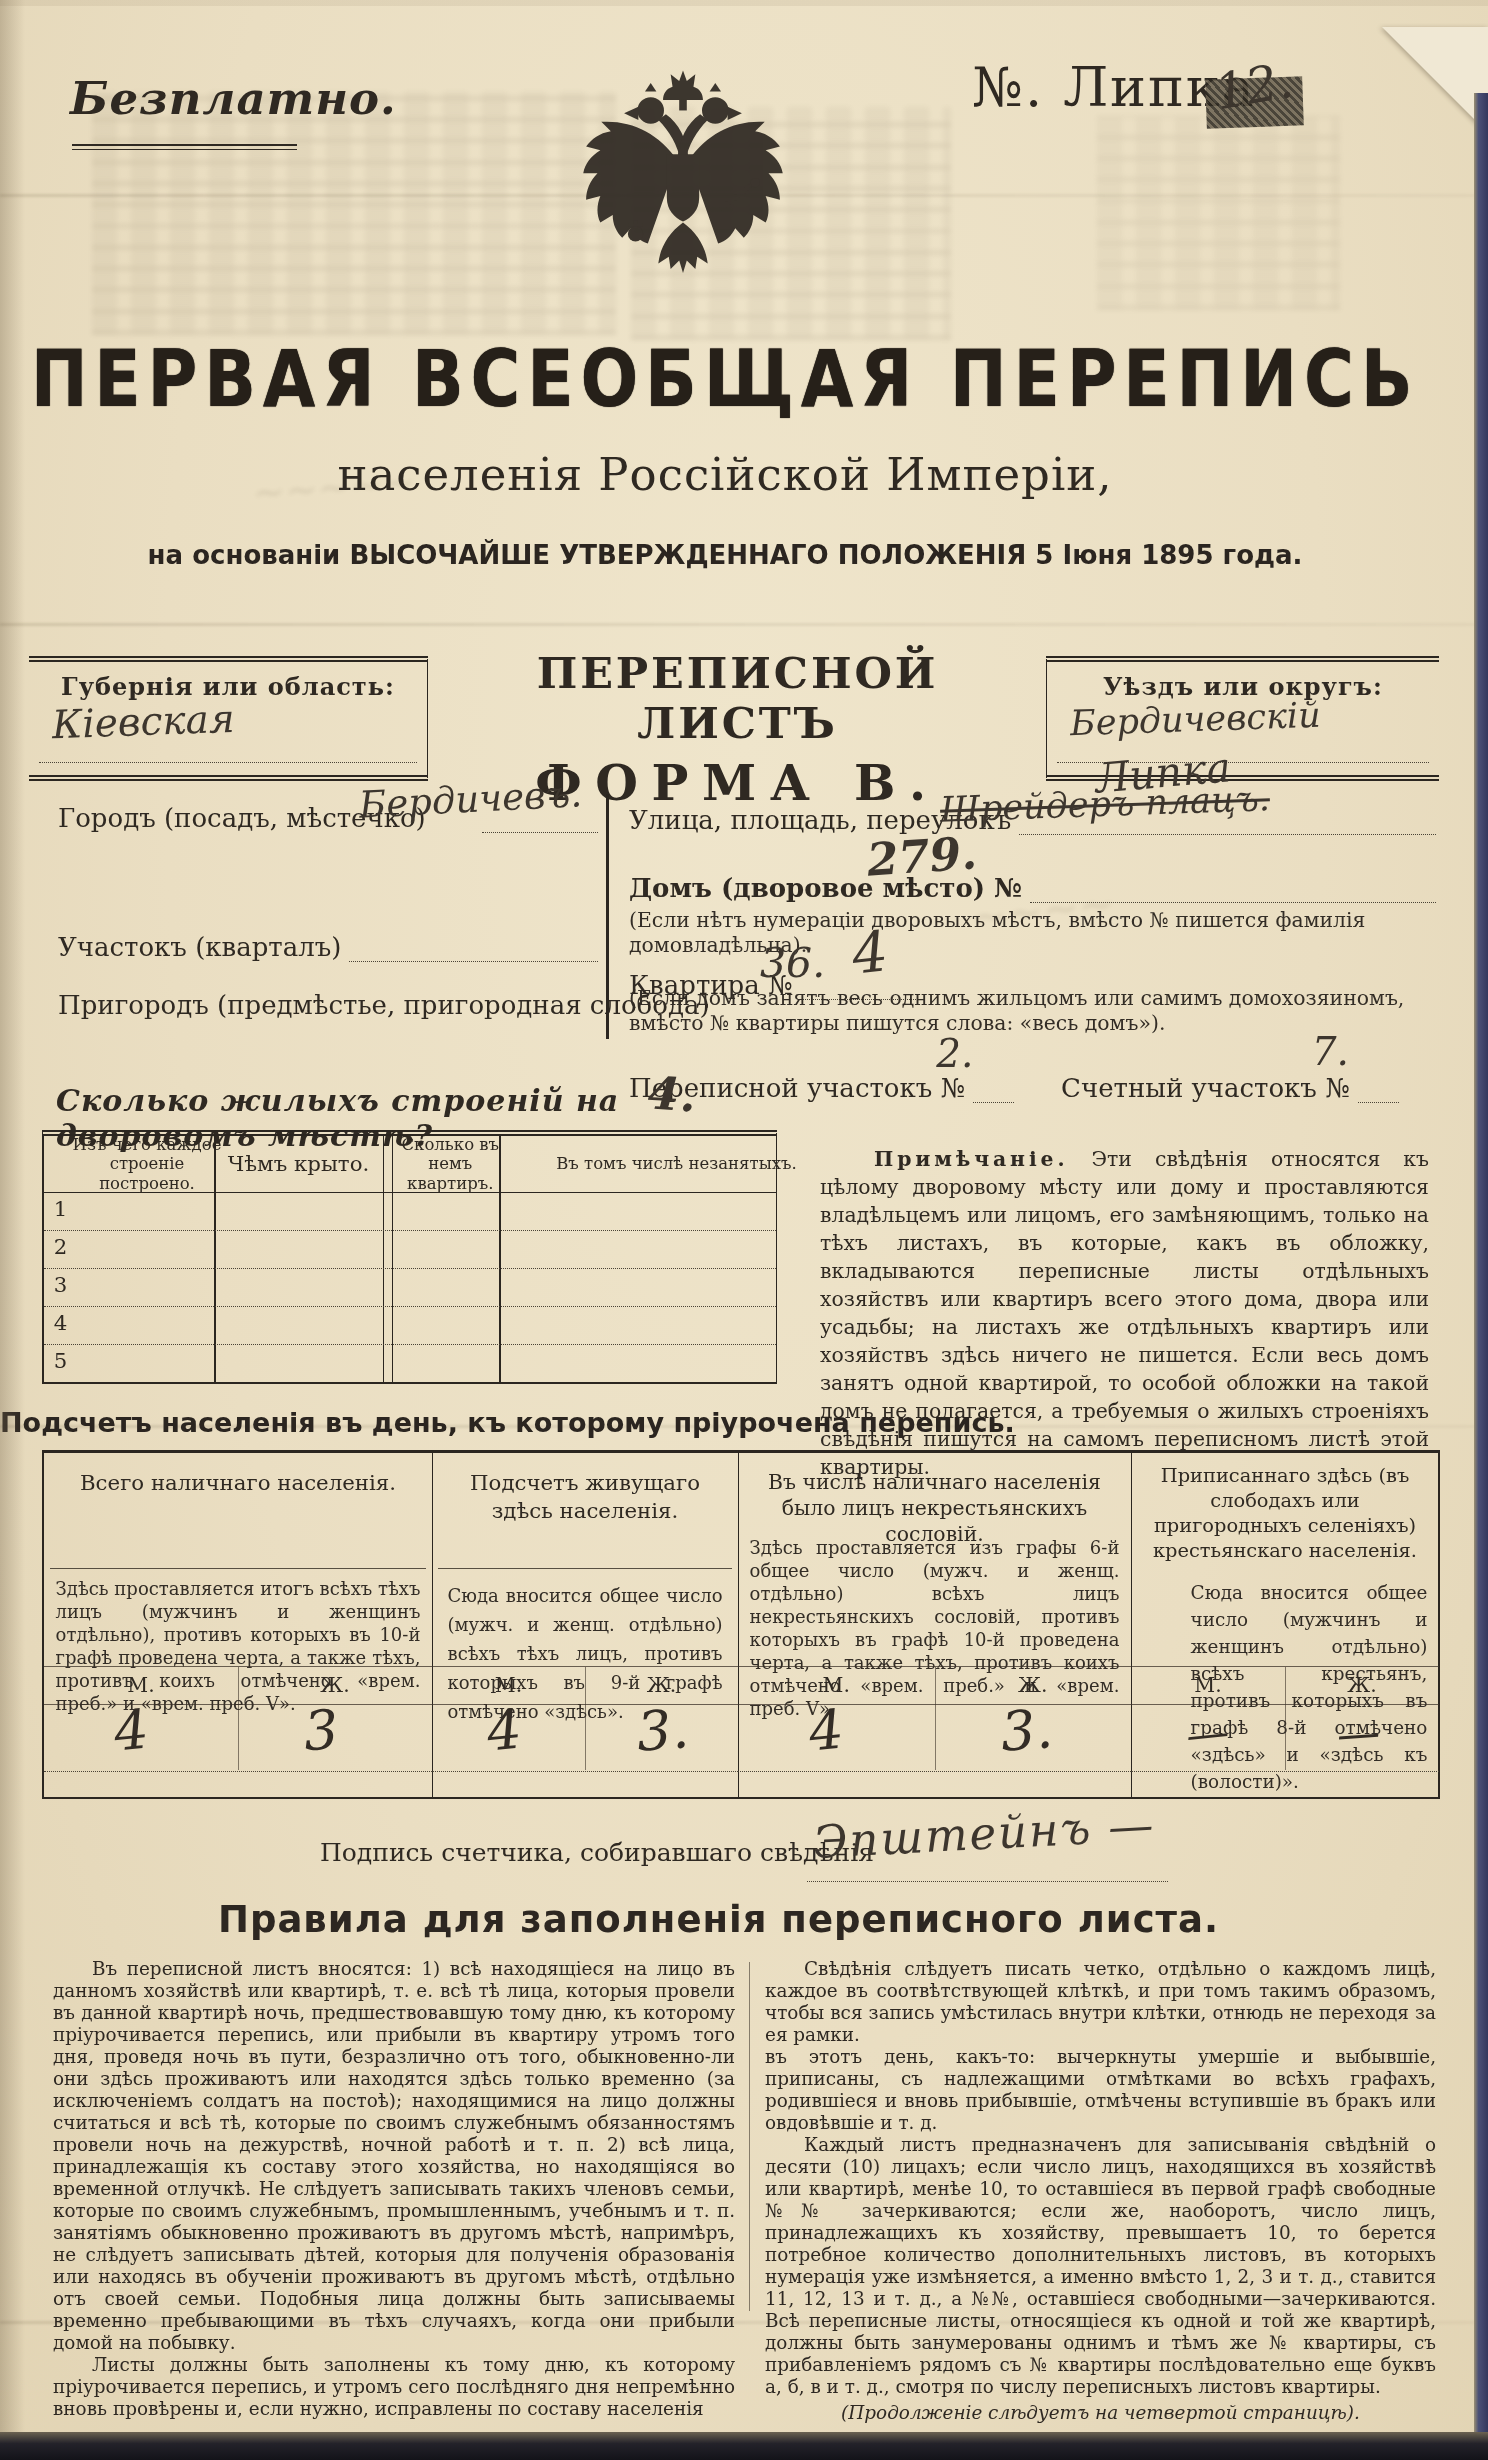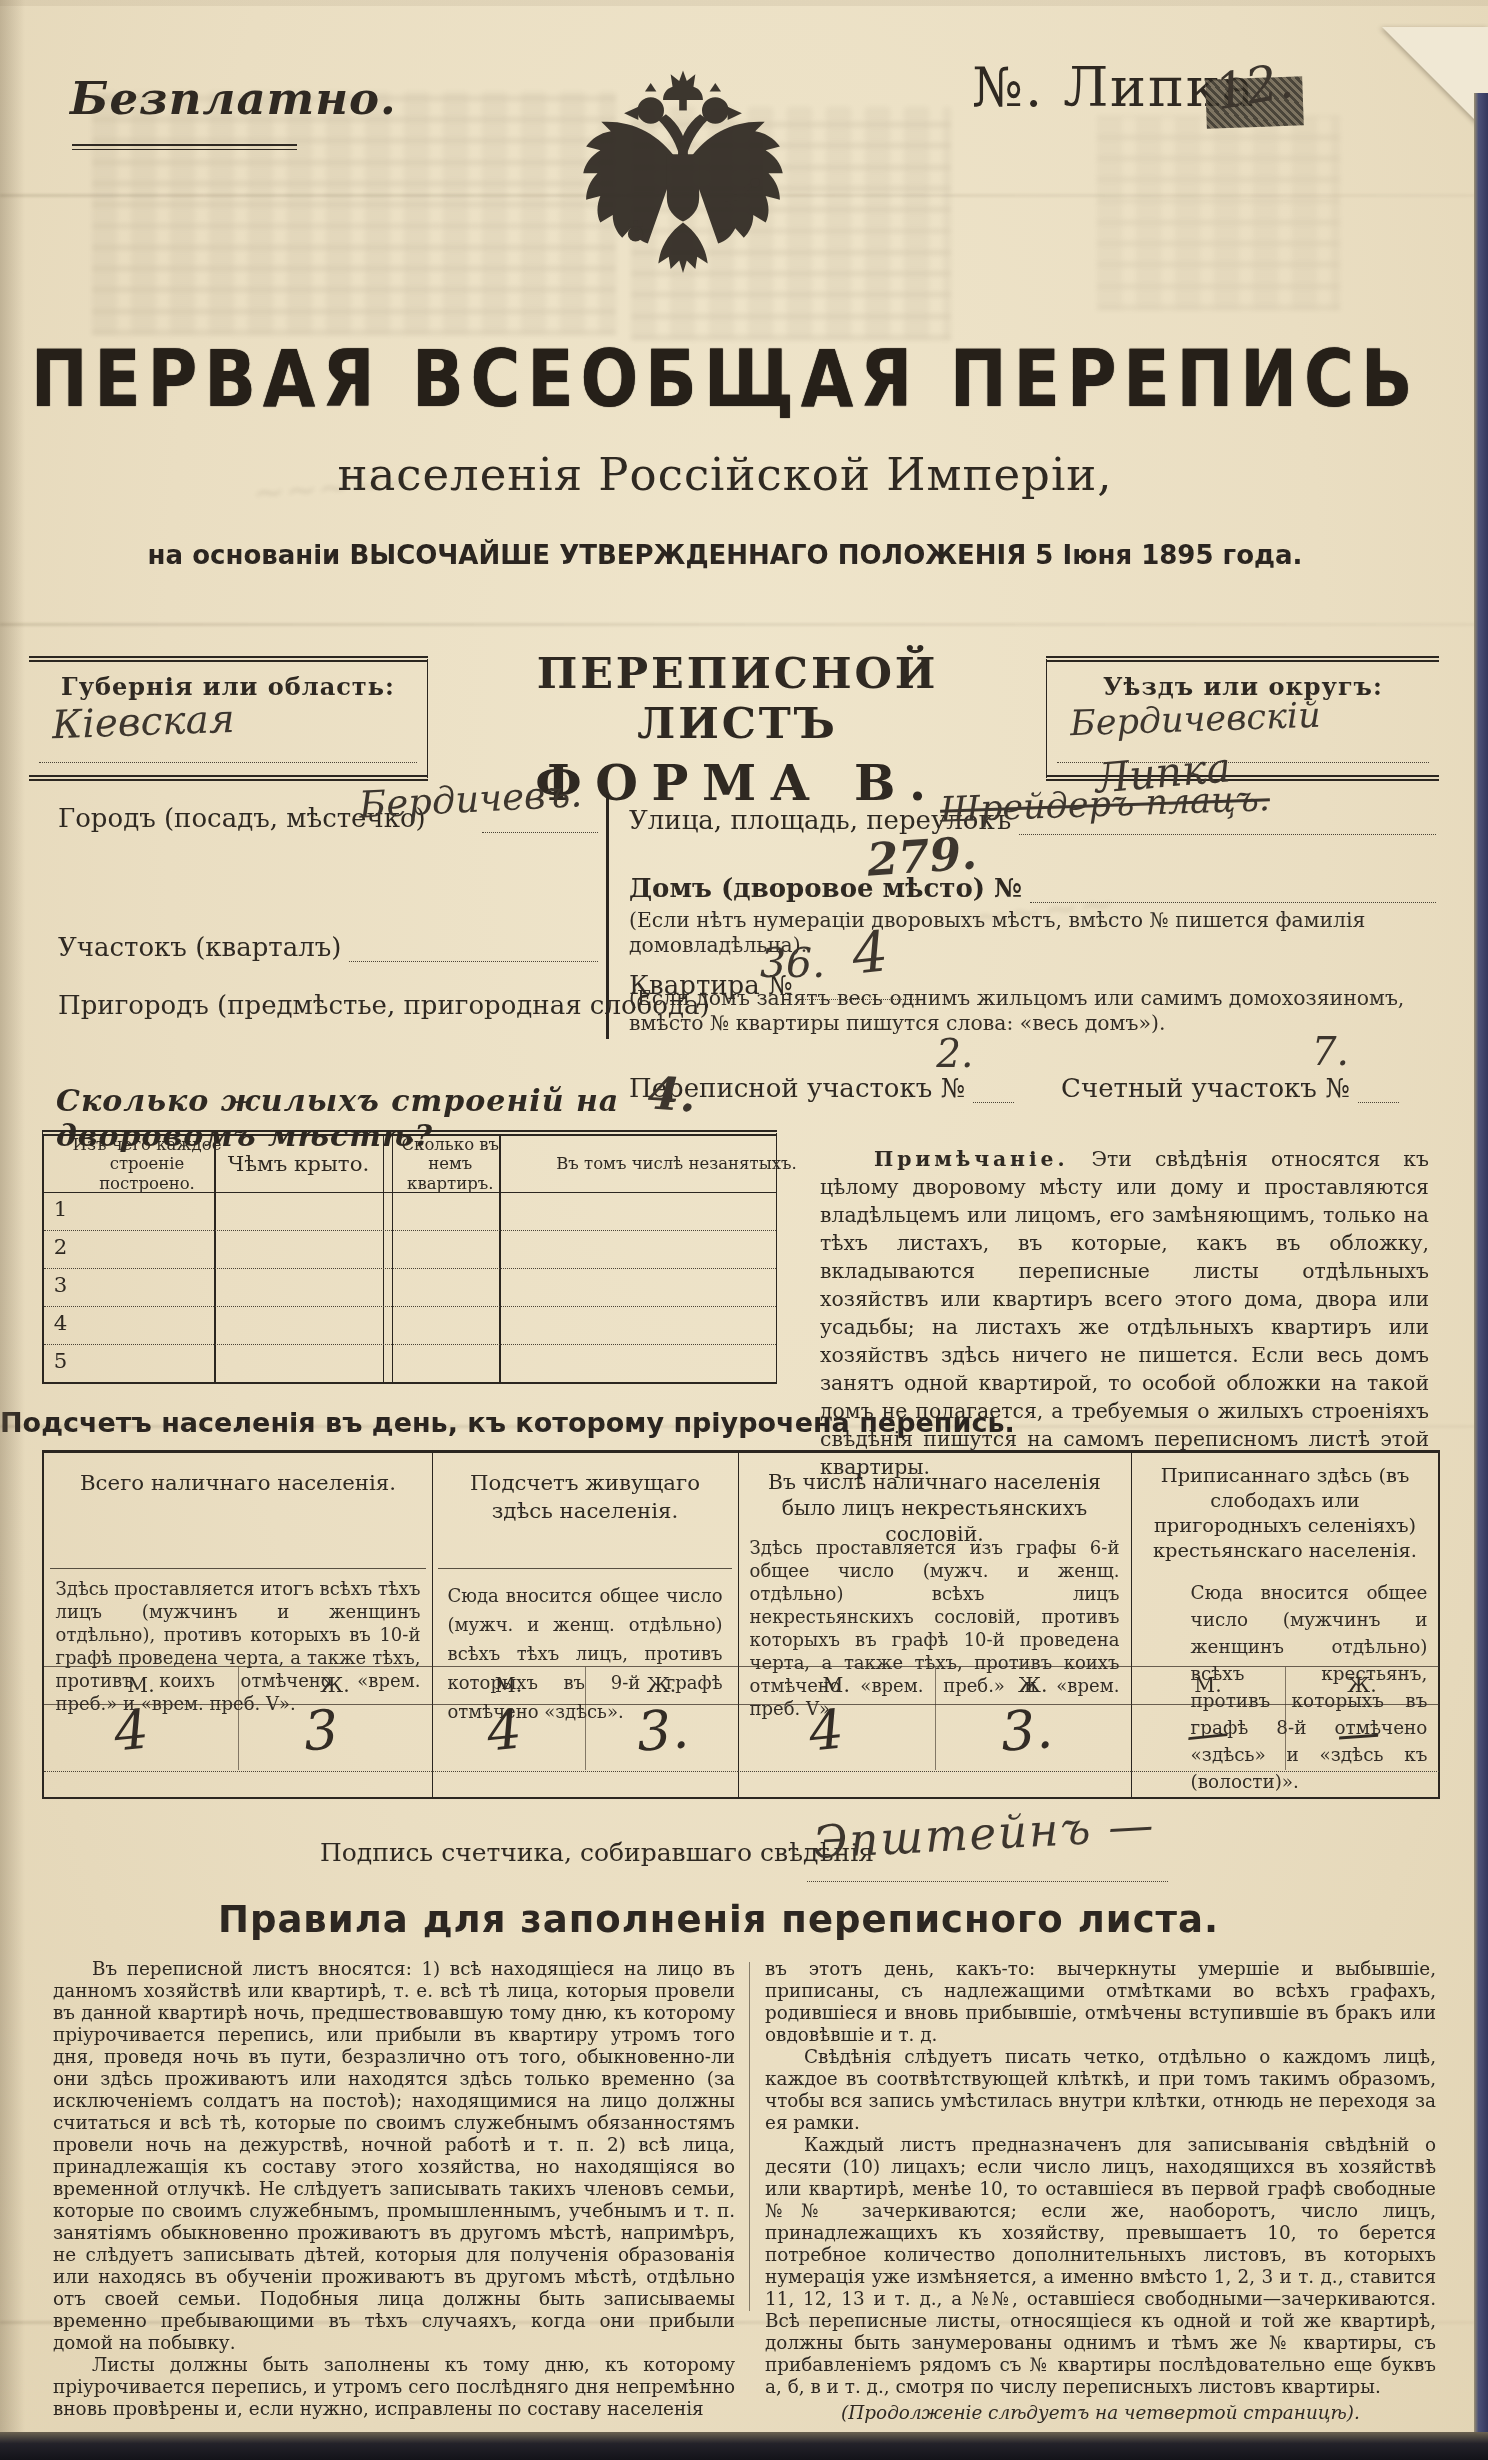--- a/index.html
+++ b/index.html
@@ -332,22 +332,22 @@
   <div class="sig-val hw">Эпштейнъ —</div>
   <div class="sig-dots"></div>
 
   <div class="rules-heading">Правила для заполненія переписного листа.</div>
   <div class="rcol rcol-left">
     <p>Въ переписной листъ вносятся: 1) всѣ находящіеся на лицо въ данномъ хозяйствѣ или квартирѣ, т. е. всѣ тѣ лица, которыя провели въ данной квартирѣ ночь, предшествовавшую тому дню, къ которому пріурочивается перепись, или прибыли въ квартиру утромъ того дня, проведя ночь въ пути, безразлично отъ того, обыкновенно-ли они здѣсь проживаютъ или находятся здѣсь только временно (за исключеніемъ солдатъ на постоѣ); находящимися на лицо должны считаться и всѣ тѣ, которые по своимъ служебнымъ обязанностямъ провели ночь на дежурствѣ, ночной работѣ и т. п. 2) всѣ лица, принадлежащія къ составу этого хозяйства, но находящіяся во временной отлучкѣ. Не слѣдуетъ записывать такихъ членовъ семьи, которые по своимъ служебнымъ, промышленнымъ, учебнымъ и т. п. занятіямъ обыкновенно проживаютъ въ другомъ мѣстѣ, напримѣръ, не слѣдуетъ записывать дѣтей, которыя для полученія образованія или находясь въ обученіи проживаютъ въ другомъ мѣстѣ, отдѣльно отъ своей семьи. Подобныя лица должны быть записываемы временно пребывающими въ тѣхъ случаяхъ, когда они прибыли домой на побывку.</p>
     <p>Листы должны быть заполнены къ тому дню, къ которому пріурочивается перепись, и утромъ сего послѣдняго дня непремѣнно вновь провѣрены и, если нужно, исправлены по составу населенія</p>
   </div>
   <div class="rdiv"></div>
   <div class="rcol rcol-right">
+    <p>Свѣдѣнія слѣдуетъ писать четко, отдѣльно о каждомъ лицѣ, каждое въ соотвѣтствующей клѣткѣ, и при томъ такимъ образомъ, чтобы вся запись умѣстилась внутри клѣтки, отнюдь не переходя за ея рамки.</p>
     <p style="text-indent:0;">въ этотъ день, какъ-то: вычеркнуты умершіе и выбывшіе, приписаны, съ надлежащими отмѣтками во всѣхъ графахъ, родившіеся и вновь прибывшіе, отмѣчены вступившіе въ бракъ или овдовѣвшіе и т. д.</p>
-    <p>Свѣдѣнія слѣдуетъ писать четко, отдѣльно о каждомъ лицѣ, каждое въ соотвѣтствующей клѣткѣ, и при томъ такимъ образомъ, чтобы вся запись умѣстилась внутри клѣтки, отнюдь не переходя за ея рамки.</p>
     <p>Каждый листъ предназначенъ для записыванія свѣдѣній о десяти (10) лицахъ; если число лицъ, находящихся въ хозяйствѣ или квартирѣ, менѣе 10, то оставшіеся въ первой графѣ свободные №№ зачеркиваются; если же, наоборотъ, число лицъ, принадлежащихъ къ хозяйству, превышаетъ 10, то берется потребное количество дополнительныхъ листовъ, въ которыхъ нумерація уже измѣняется, а именно вмѣсто 1, 2, 3 и т. д., ставится 11, 12, 13 и т. д., а №№, оставшіеся свободными—зачеркиваются. Всѣ переписные листы, относящіеся къ одной и той же квартирѣ, должны быть занумерованы однимъ и тѣмъ же № квартиры, съ прибавленіемъ рядомъ съ № квартиры послѣдовательно еще буквъ а, б, в и т. д., смотря по числу переписныхъ листовъ квартиры.</p>
     <p class="rcont">(Продолженіе слѣдуетъ на четвертой страницѣ).</p>
   </div>
 
   <div class="edge-left"></div>
   <div class="edge-right"></div>
   <div class="edge-bottom"></div>
 </div>
 
 

